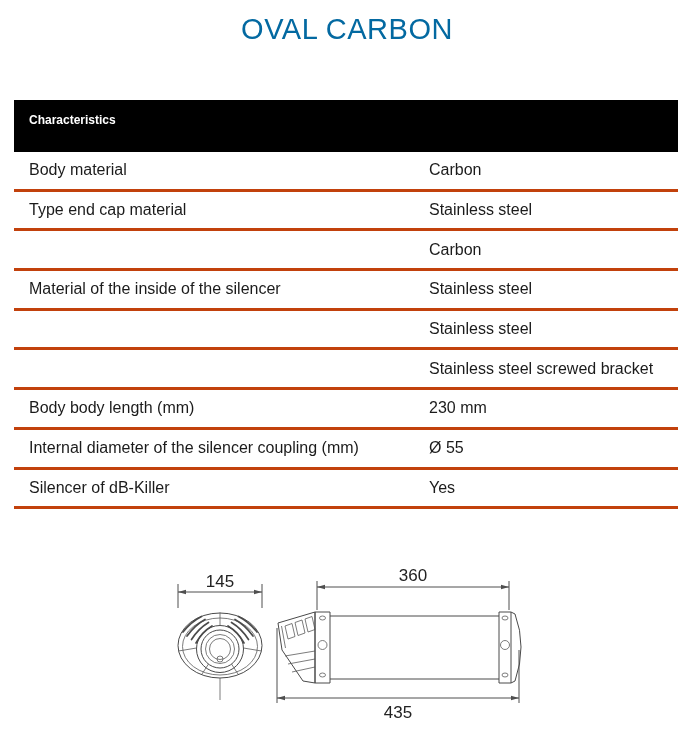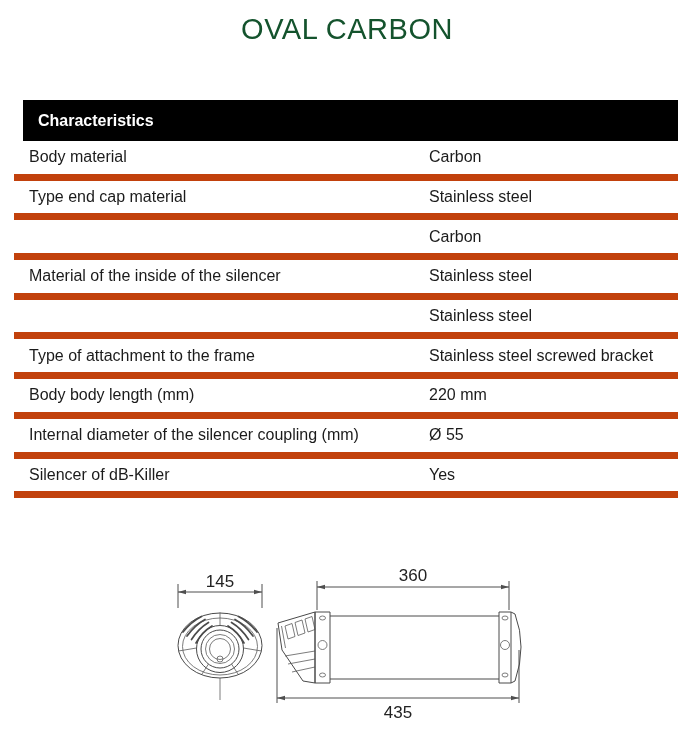--- a/index.html
+++ b/index.html
@@ -1,22 +1,22 @@
 <!DOCTYPE html>
 <html><head>
 <meta charset="utf-8">
 <style>
   html,body{margin:0;padding:0;background:#ffffff;}
   body{width:694px;height:738px;position:relative;font-family:"Liberation Sans",sans-serif;overflow:hidden;}
   .title{position:absolute;top:13px;left:0;width:694px;text-align:center;
-         font-size:29px;font-weight:400;letter-spacing:0.5px;color:#14532d;}
+         font-size:29px;font-weight:400;letter-spacing:0.5px;color:#0369a1;}
   .spec-table{position:absolute;top:100px;left:14px;width:664px;}
-  .thead{height:41px;line-height:41px;background:#000000;color:#ffffff;
-         font-size:16px;font-weight:700;padding-left:15px;box-sizing:border-box;margin-left:9px;}
-  .row{position:relative;height:39.7px;border-bottom:7px solid #c2410c;box-sizing:border-box;}
+  .thead{height:52px;line-height:41px;background:#000000;color:#ffffff;
+         font-size:12px;font-weight:700;padding-left:15px;box-sizing:border-box;}
+  .row{position:relative;height:39.7px;border-bottom:3px solid #c2410c;box-sizing:border-box;}
   .cell{position:absolute;top:0;height:100%;display:flex;align-items:center;
         font-size:16px;color:#1b1b1b;white-space:nowrap;}
   .cell.label{left:15px;}
   .cell.value{left:415px;}
   svg.drawing{position:absolute;top:548px;left:0;}
   svg .part{fill:none;stroke:#4a4a4a;stroke-width:1;stroke-linejoin:round;}
   svg .part-thin{fill:none;stroke:#5a5a5a;stroke-width:0.8;}
   svg .slot{fill:none;stroke:#4a4a4a;stroke-width:1.7;stroke-linecap:round;}
   svg .dim{stroke:#4f4f4f;stroke-width:1;fill:none;}
   svg .arrow{fill:#4f4f4f;stroke:none;}
@@ -47,27 +47,26 @@
   <div class="row">
     <span class="cell label">Material of the inside of the silencer</span>
     <span class="cell value">Stainless steel</span>
   </div>
 
   <div class="row">
     <span class="cell value">Stainless steel</span>
   </div>
 
   <div class="row">
-    <span class="cell label">Type of attachment to the frame</span>
     <span class="cell value">Stainless steel screwed bracket</span>
   </div>
 
   <div class="row">
     <span class="cell label">Body body length (mm)</span>
-    <span class="cell value">220 mm</span>
+    <span class="cell value">230 mm</span>
   </div>
 
   <div class="row">
     <span class="cell label">Internal diameter of the silencer coupling (mm)</span>
     <span class="cell value">Ø 55</span>
   </div>
 
   <div class="row">
     <span class="cell label">Silencer of dB-Killer</span>
     <span class="cell value">Yes</span>

